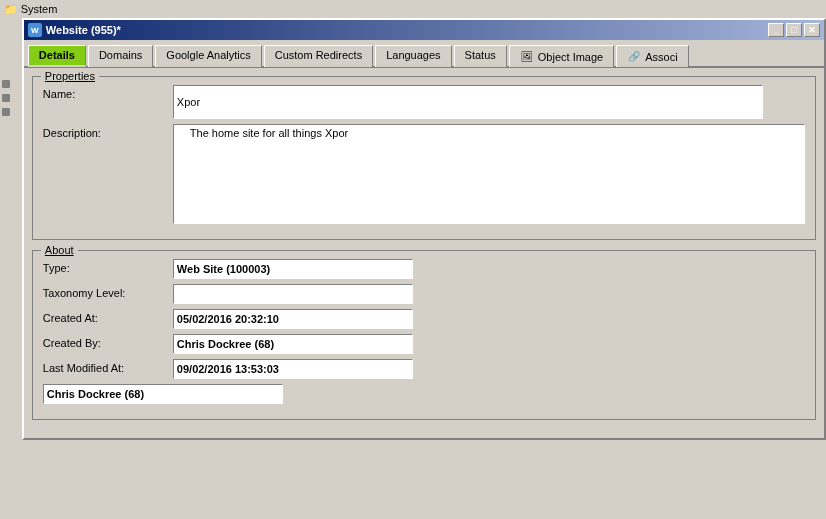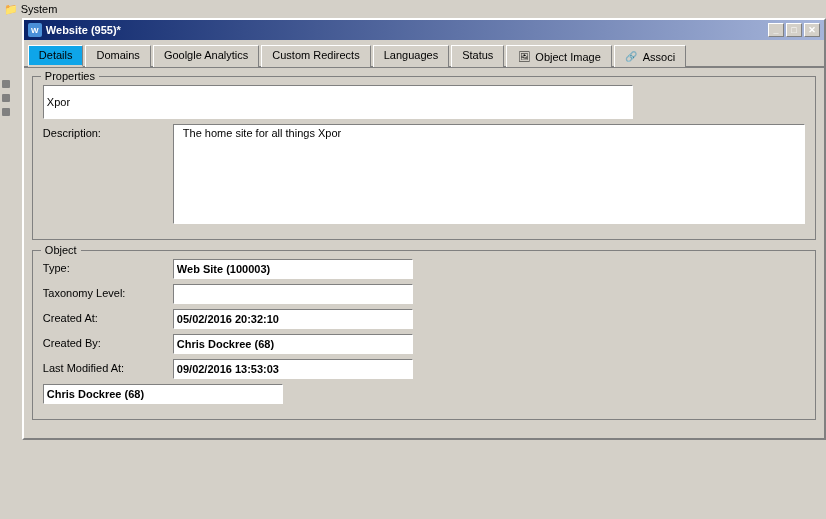--- a/index.html
+++ b/index.html
@@ -100,23 +100,23 @@
       border-left: 1px solid #ffffff;
       border-bottom: none;
       cursor: pointer;
       font-size: 11px;
       white-space: nowrap;
       position: relative;
       bottom: -1px;
     }
 
     .tab.active {
-      background: #0ea5e9;
+      background: #84cc16;
       border-bottom: 2px solid #d4d0c8;
-      font-weight: normal;
+      font-weight: bold;
       z-index: 1;
       padding-bottom: 4px;
     }
 
     .tab-with-icon {
       display: flex;
       align-items: center;
       gap: 4px;
     }
 
@@ -142,20 +142,21 @@
       position: relative;
     }
 
     .group-box-legend {
       position: absolute;
       top: -7px;
       left: 8px;
       background: #d4d0c8;
       padding: 0 4px;
       font-size: 11px;
+      text-decoration: underline;
     }
 
     .form-row {
       display: flex;
       align-items: flex-start;
       margin-bottom: 5px;
     }
 
     .form-label {
       width: 130px;
@@ -180,21 +181,21 @@
 
     .form-textarea {
       flex: 1;
       height: 100px;
       border: 1px solid #808080;
       border-top-color: #808080;
       border-left-color: #808080;
       border-bottom-color: #ffffff;
       border-right-color: #ffffff;
       background: white;
-      padding: 2px 9px;
+      padding: 2px 16px;
       font-size: 11px;
       font-family: Arial, sans-serif;
       resize: none;
     }
 
     .form-input-readonly {
       flex: 1;
       max-width: 240px;
       height: 20px;
       border: 1px solid #808080;
@@ -282,31 +283,32 @@
         <span>Associ</span>
       </div>
     </div>
 
     <div class="content-area">
 
       <div class="group-box">
         <span class="group-box-legend">Properties</span>
 
         <div class="form-row">
+          <span class="form-label">Name:</span>
           <input class="form-input" type="text" value="Xpor" style="max-width: 590px; width: 100%;">
         </div>
 
         <div class="form-row">
           <span class="form-label">Description:</span>
           <textarea class="form-textarea" style="width: 590px;">The home site for all things Xpor</textarea>
         </div>
       </div>
 
       <div class="group-box">
-        <span class="group-box-legend">Object</span>
+        <span class="group-box-legend">About</span>
 
         <div class="form-row">
           <span class="form-label">Type:</span>
           <input class="form-input-readonly" type="text" value="Web Site (100003)" readonly="" style="">
         </div>
 
         <div class="form-row">
           <span class="form-label">Taxonomy Level:</span>
           <input class="form-input-readonly" type="text" value="" readonly="" style="">
         </div>

